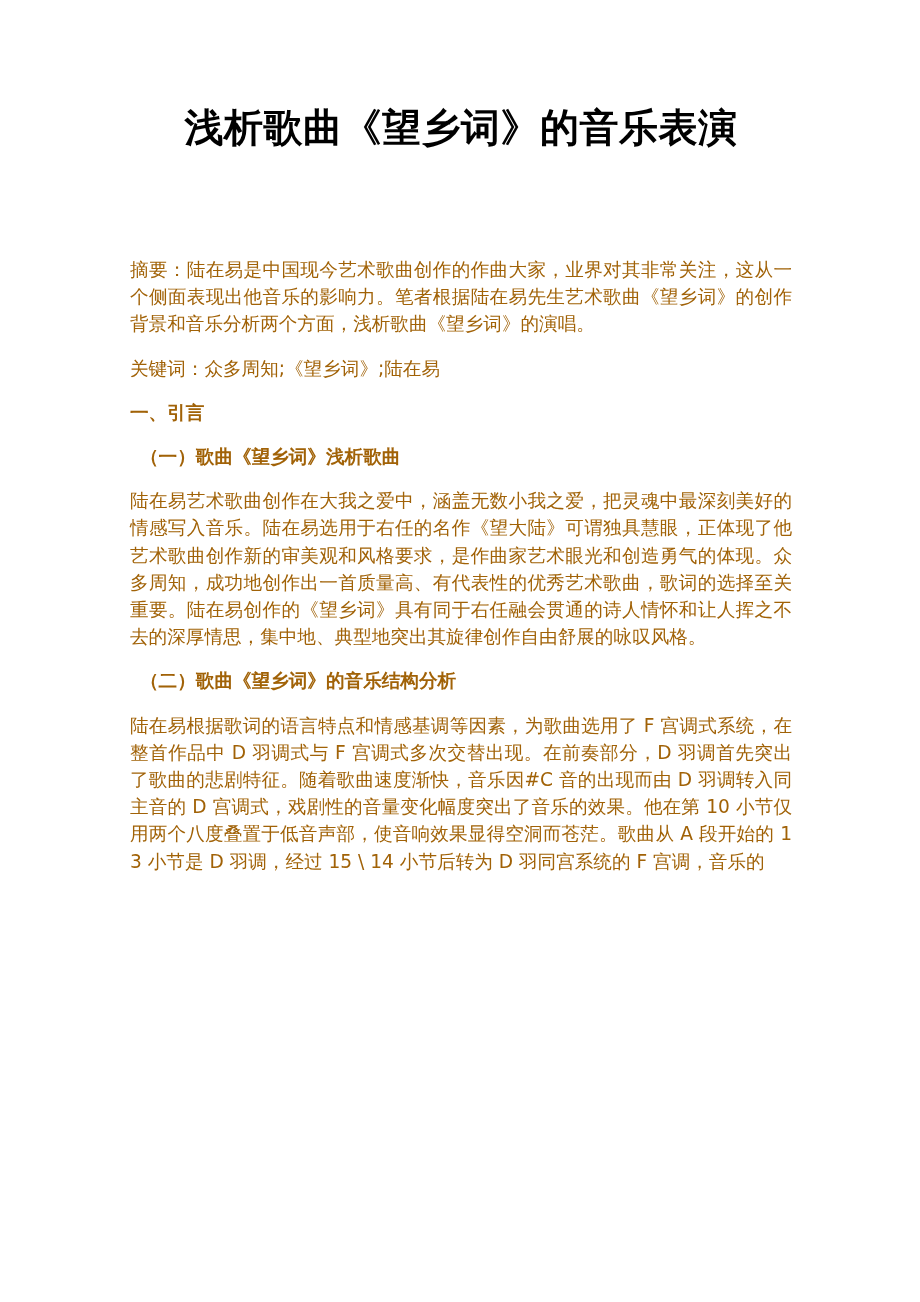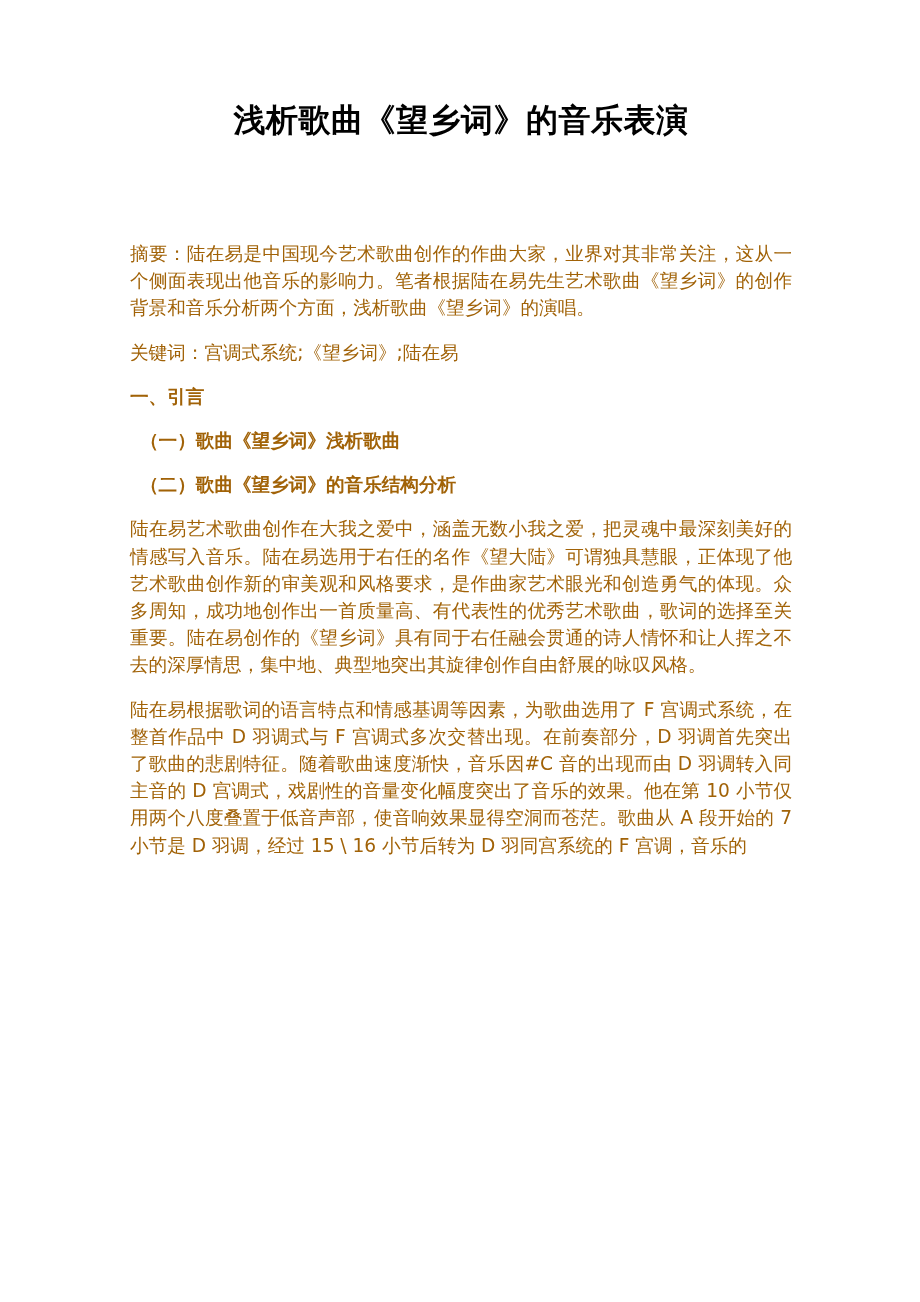--- a/index.html
+++ b/index.html
@@ -22,25 +22,25 @@
   }
   .content {
     position: absolute;
     left: 130px;
     top: 0;
     width: 662px;
   }
   .doc-title {
     font-family: "DejaVu Sans", "Liberation Sans", sans-serif;
     font-weight: bold;
-    font-size: 32px;
+    font-size: 39px;
     line-height: 40px;
     text-align: center;
     letter-spacing: 0.5px;
-    margin: 0;
+    margin: 8px;
     padding-top: 100px;
   }
   .body-block {
     padding-top: 100px;
   }
   p.para {
     font-family: "DejaVu Sans", "Liberation Sans", sans-serif;
     font-size: 18.6px;
     line-height: 27.2px;
     margin: 0 0 17px 0;
@@ -62,30 +62,30 @@
 
 <div class="page">
   <div class="content">
 
     <h1 class="doc-title">浅析歌曲《望乡词》的音乐表演</h1>
 
     <div class="body-block">
 
       <p class="para">摘要：陆在易是中国现今艺术歌曲创作的作曲大家，业界对其非常关注，这从一个侧面表现出他音乐的影响力。笔者根据陆在易先生艺术歌曲《望乡词》的创作背景和音乐分析两个方面，浅析歌曲《望乡词》的演唱。</p>
 
-      <p class="para">关键词：宫调式系统;《望乡词》;陆在易</p>
+      <p class="para">关键词：众多周知;《望乡词》;陆在易</p>
 
       <p class="para heading">一、引言</p>
 
 
 
       <p class="para heading sub">（一）歌曲《望乡词》浅析歌曲</p>
 
+      <p class="para">陆在易艺术歌曲创作在大我之爱中，涵盖无数小我之爱，把灵魂中最深刻美好的情感写入音乐。陆在易选用于右任的名作《望大陆》可谓独具慧眼，正体现了他艺术歌曲创作新的审美观和风格要求，是作曲家艺术眼光和创造勇气的体现。众多周知，成功地创作出一首质量高、有代表性的优秀艺术歌曲，歌词的选择至关重要。陆在易创作的《望乡词》具有同于右任融会贯通的诗人情怀和让人挥之不去的深厚情思，集中地、典型地突出其旋律创作自由舒展的咏叹风格。</p>
+
       <p class="para heading sub">（二）歌曲《望乡词》的音乐结构分析</p>
 
-      <p class="para">陆在易艺术歌曲创作在大我之爱中，涵盖无数小我之爱，把灵魂中最深刻美好的情感写入音乐。陆在易选用于右任的名作《望大陆》可谓独具慧眼，正体现了他艺术歌曲创作新的审美观和风格要求，是作曲家艺术眼光和创造勇气的体现。众多周知，成功地创作出一首质量高、有代表性的优秀艺术歌曲，歌词的选择至关重要。陆在易创作的《望乡词》具有同于右任融会贯通的诗人情怀和让人挥之不去的深厚情思，集中地、典型地突出其旋律创作自由舒展的咏叹风格。</p>
 
-
-      <p class="para">陆在易根据歌词的语言特点和情感基调等因素，为歌曲选用了 F 宫调式系统，在整首作品中 D 羽调式与 F 宫调式多次交替出现。在前奏部分，D 羽调首先突出了歌曲的悲剧特征。随着歌曲速度渐快，音乐因#C 音的出现而由 D 羽调转入同主音的 D 宫调式，戏剧性的音量变化幅度突出了音乐的效果。他在第 10 小节仅用两个八度叠置于低音声部，使音响效果显得空洞而苍茫。歌曲从 A 段开始的 7 小节是 D 羽调，经过 15 \ 16 小节后转为 D 羽同宫系统的 F 宫调，音乐的</p>
+      <p class="para">陆在易根据歌词的语言特点和情感基调等因素，为歌曲选用了 F 宫调式系统，在整首作品中 D 羽调式与 F 宫调式多次交替出现。在前奏部分，D 羽调首先突出了歌曲的悲剧特征。随着歌曲速度渐快，音乐因#C 音的出现而由 D 羽调转入同主音的 D 宫调式，戏剧性的音量变化幅度突出了音乐的效果。他在第 10 小节仅用两个八度叠置于低音声部，使音响效果显得空洞而苍茫。歌曲从 A 段开始的 13 小节是 D 羽调，经过 15 \ 14 小节后转为 D 羽同宫系统的 F 宫调，音乐的</p>
 
     </div>
   </div>
 </div>
 
 </body></html>

